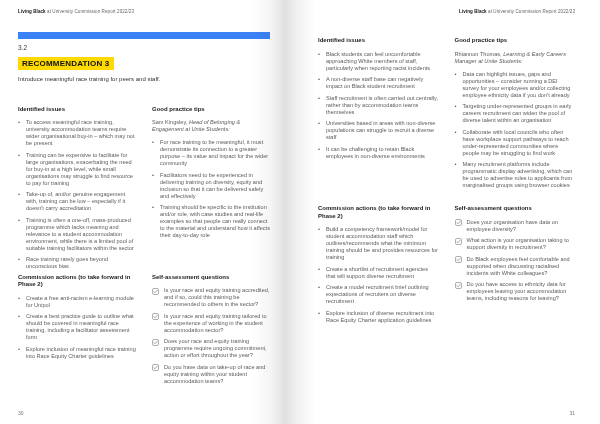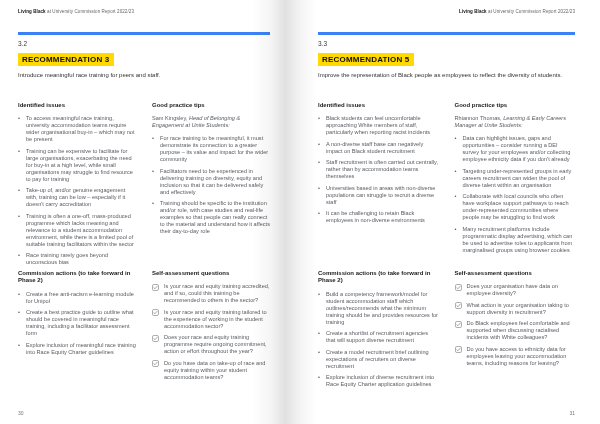--- a/index.html
+++ b/index.html
@@ -13,21 +13,21 @@
     position:absolute; top:0; height:424px; width:300px;
     box-sizing:border-box; background:#ffffff;
   }
   .page.left  { left:0;   padding:9px 30px 0 18px; }
   .page.right { left:300px; padding:9px 25px 0 18px; }
 
   .doc-header { font-size:4.5px; line-height:6px; color:#666; letter-spacing:0.1px; white-space:nowrap; }
   .doc-header .brand { font-weight:bold; color:#111; }
   .page.right .doc-header { text-align:right; }
 
-  .titleblock { border-top:3px solid #3b82f6; margin-top:17px; padding-top:5px; }
+  .titleblock { border-top:7px solid #3b82f6; margin-top:17px; padding-top:5px; }
   .section-number { font-size:6.5px; line-height:8px; color:#3a3a3a; }
   .rec-heading {
     display:inline-block; margin-top:4px; padding:2px 4px 2px 4px;
     background:#ffd900; color:#111;
     font-size:8px; line-height:9px; font-weight:bold; letter-spacing:0.2px;
   }
   .intro { margin:6px 0 0 0; font-size:6px; line-height:7.5px; color:#333; }
 
   .cols { display:flex; gap:16px; }
   .cols.upper { margin-top:22px; height:168px; }
@@ -172,25 +172,20 @@
   </div>
 
   <div class="pageno">30</div>
 </section>
 
 <section class="page right">
   <div class="doc-header">
     <span class="brand">Living Black</span><span> at University Commission Report 2022/23</span>
   </div>
 
-  <div class="titleblock">
-    <div class="section-number">3.3</div>
-    <div><span class="rec-heading">RECOMMENDATION 5</span></div>
-    <p class="intro">Improve the representation of Black people as employees to reflect the diversity of students.</p>
-  </div>
 
   <div class="cols upper">
     <div class="col">
       <h2 class="colhead">Identified issues</h2>
       <ul class="items bullets">
           <li>
             <span class="marker">•</span>
             <span class="txt">Black students can feel uncomfortable approaching White members of staff, particularly when reporting racist incidents</span>
           </li>
           <li>

